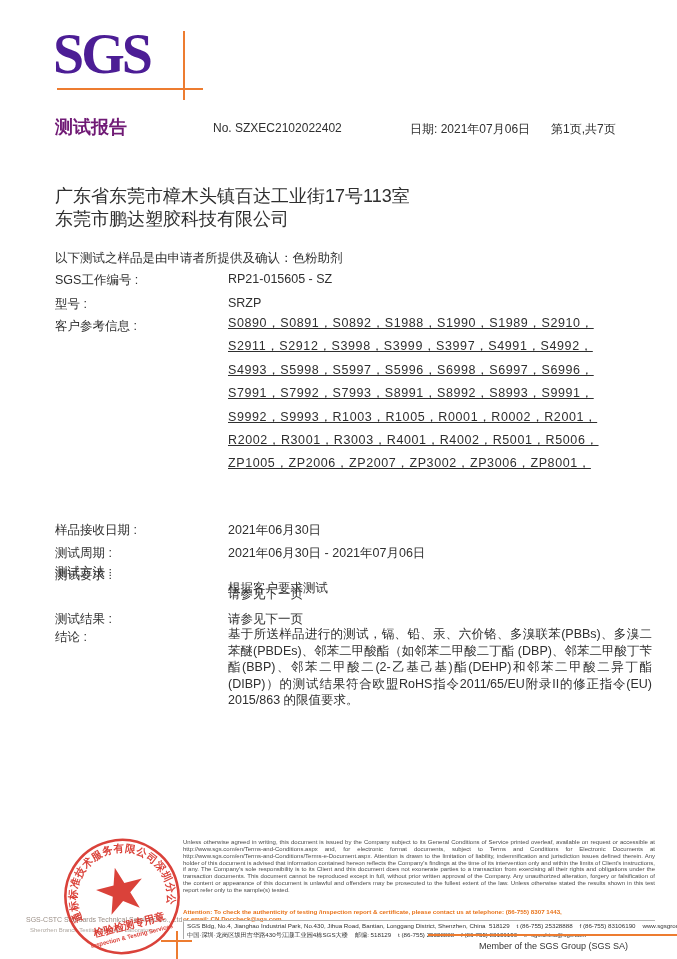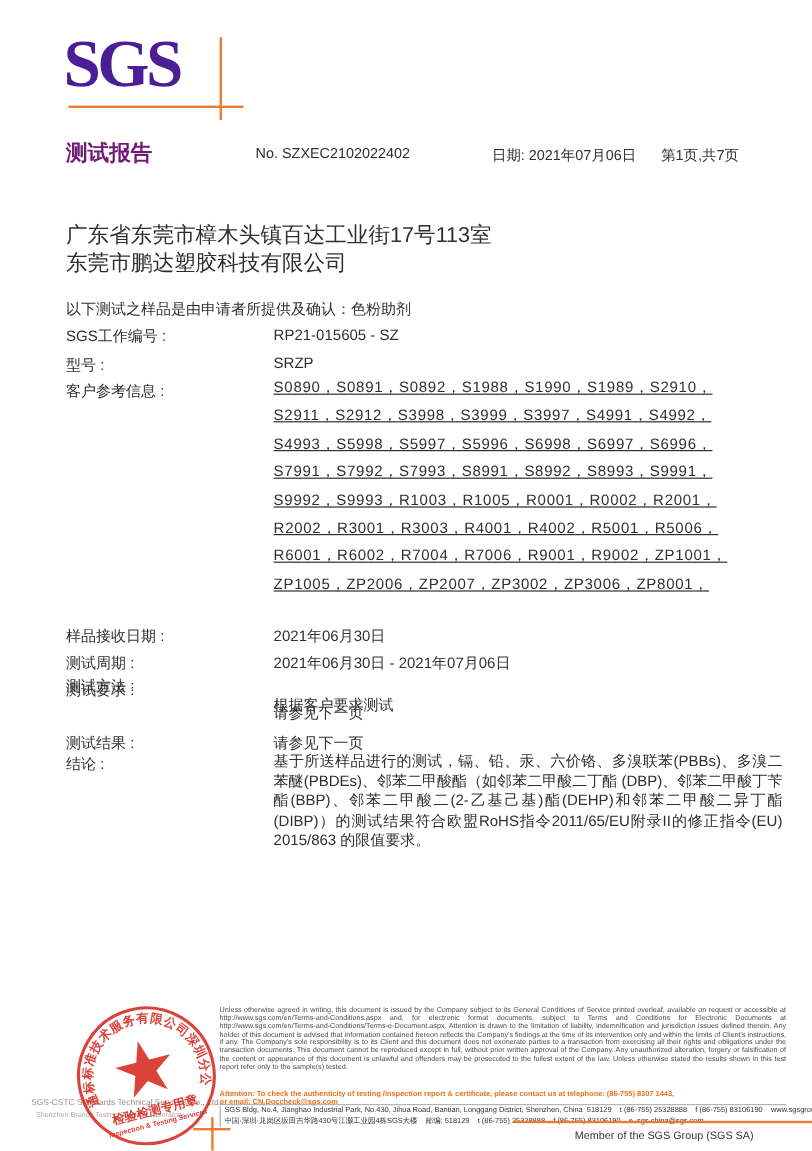--- a/index.html
+++ b/index.html
@@ -74,21 +74,20 @@
 <div class="abs fvalue" style="top:296px;">SRZP</div>
 
 <div class="abs flabel" style="top:318px;text-align:right;">客户参考信息 :</div>
 <div class="abs codes">
   <div>S0890，S0891，S0892，S1988，S1990，S1989，S2910，</div>
   <div>S2911，S2912，S3998，S3999，S3997，S4991，S4992，</div>
   <div>S4993，S5998，S5997，S5996，S6998，S6997，S6996，</div>
   <div>S7991，S7992，S7993，S8991，S8992，S8993，S9991，</div>
   <div>S9992，S9993，R1003，R1005，R0001，R0002，R2001，</div>
   <div>R2002，R3001，R3003，R4001，R4002，R5001，R5006，</div>
-  <div>R6001，R6002，R7004，R7006，R9001，R9002，ZP1001，</div>
   <div>ZP1005，ZP2006，ZP2007，ZP3002，ZP3006，ZP8001，</div>
 </div>
 
 <div class="abs flabel" style="top:522px;">样品接收日期 :</div>
 <div class="abs fvalue" style="top:522px;">2021年06月30日</div>
 
 <div class="abs flabel" style="top:545px;">测试周期 :</div>
 <div class="abs fvalue" style="top:545px;">2021年06月30日 - 2021年07月06日</div>
 
 <div class="abs flabel" style="top:567px;">测试要求 :</div>

